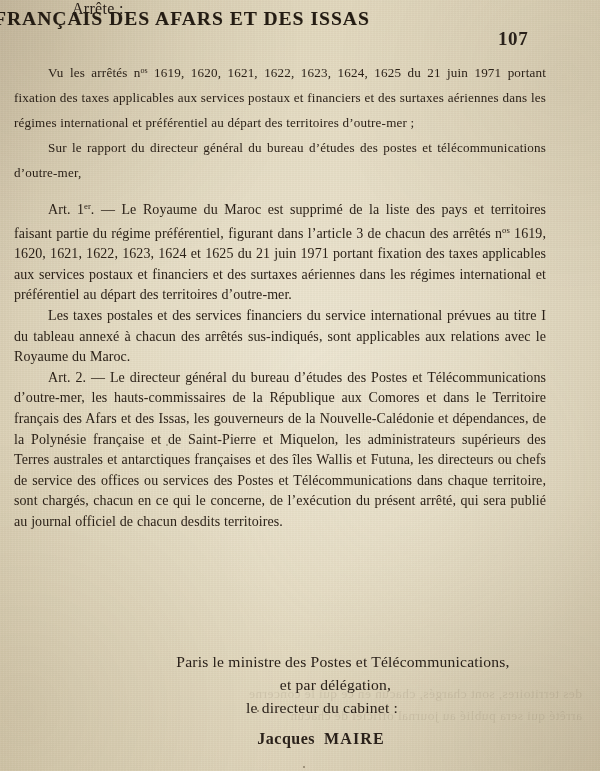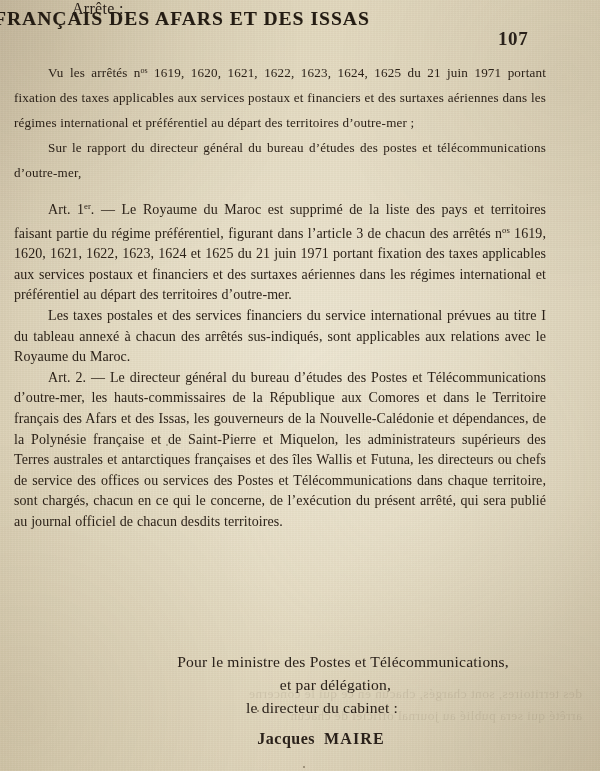--- a/index.html
+++ b/index.html
@@ -224,21 +224,21 @@
       <p><span>Art. 1</span><sup>er</sup><span>. — </span><span>Le Royaume du Maroc est supprimé de la liste des pays et territoires faisant partie du régime préférentiel, figurant dans l’article 3 de chacun des arrêtés n</span><sup>os</sup><span> 1619, 1620, 1621, 1622, 1623, 1624 et 1625 du 21 juin 1971 portant fixation des taxes applicables aux services postaux et financiers et des surtaxes aériennes dans les régimes international et préférentiel au départ des territoires d’outre-mer.</span></p>
 
       <p>Les taxes postales et des services financiers du service international prévues au titre I du tableau annexé à chacun des arrêtés sus-indiqués, sont applicables aux relations avec le Royaume du Maroc.</p>
 
       <p><span>Art. 2</span><span>. — </span><span>Le directeur général du bureau d’études des Postes et Télécommunications d’outre-mer, les hauts-commissaires de la République aux Comores et dans le Territoire français des Afars et des Issas, les gouverneurs de la Nouvelle-Calédonie et dépendances, de la Polynésie française et de Saint-Pierre et Miquelon, les administrateurs supérieurs des Terres australes et antarctiques françaises et des îles Wallis et Futuna, les directeurs ou chefs de service des offices ou services des Postes et Télécommunications dans chaque territoire, sont chargés, chacun en ce qui le concerne, de l’exécution du présent arrêté, qui sera publié au journal officiel de chacun desdits territoires.</span></p>
 
     </div>
 
 
     <div class="signblock">
-      <div class="l1">Pour le ministre des Postes et Télécommunications,</div>
+      <div class="l1">Paris le ministre des Postes et Télécommunications,</div>
       <div class="l2">et par délégation,</div>
       <div class="l3">le directeur du cabinet :</div>
     </div>
 
     <div class="signature"><span>Jacques</span><span class="fam">MAIRE</span></div>
 
   </div>
 </div>
 
 </body></html>

